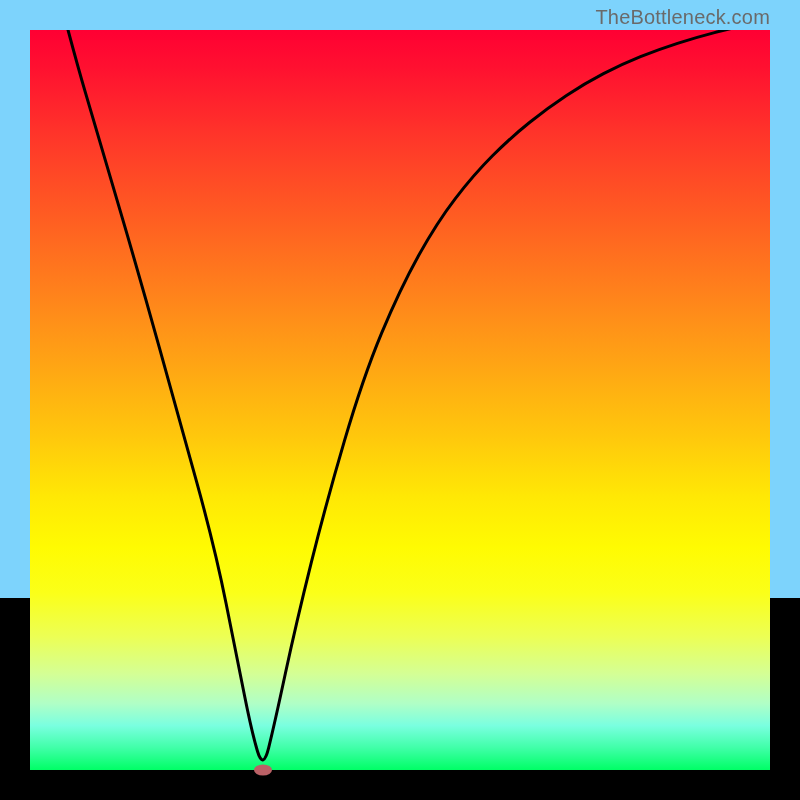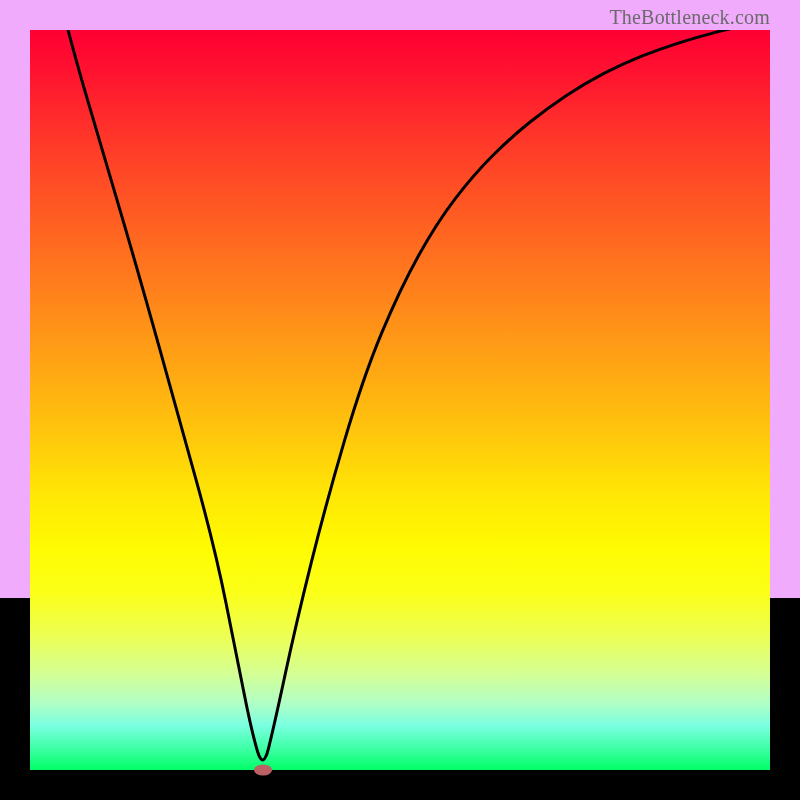--- a/index.html
+++ b/index.html
@@ -8,22 +8,21 @@
     width: 800px;
     height: 800px;
     overflow: hidden;
     background: #000;
     font-family: Arial, Helvetica, sans-serif;
   }
   .frame {
     position: relative;
     width: 800px;
     height: 598px;
-    background: #f0abfc;
-    font-family: Liberation Serif, serif;
+    background: #7dd3fc;
   }
   .plot-area {
     position: absolute;
     left: 30px;
     top: 30px;
     width: 740px;
     height: 740px;
     background: linear-gradient(to bottom,
       #ff0033 0%,
       #ff1030 5%,

